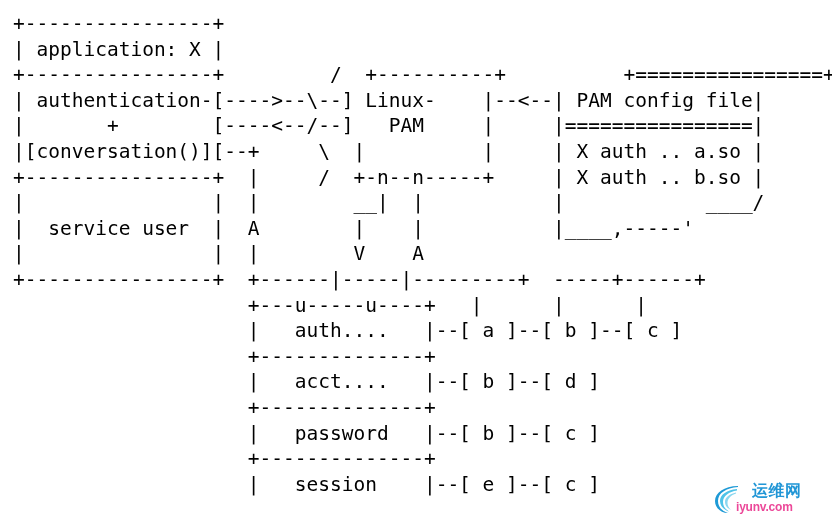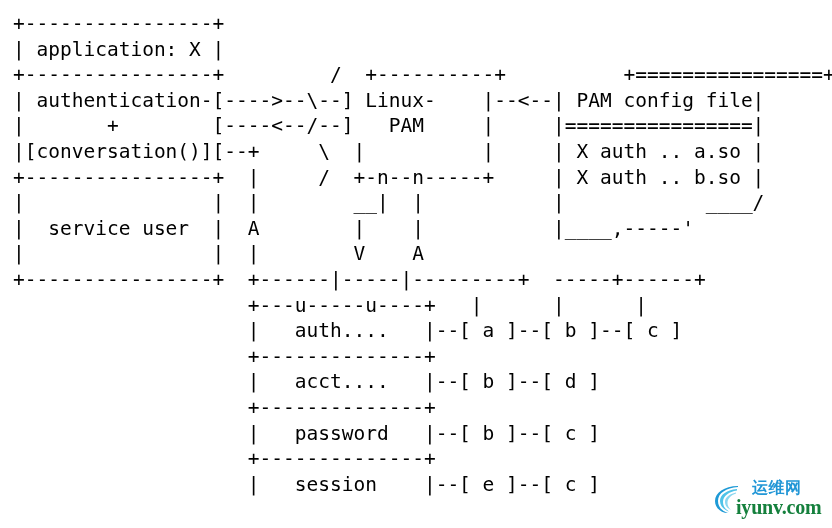--- a/index.html
+++ b/index.html
@@ -47,31 +47,31 @@
     height: 40px;
     flex: 0 0 40px;
   }
   #watermark .wm-text {
     display: flex;
     flex-direction: column;
     justify-content: center;
     line-height: 1.05;
   }
   #watermark .wm-cn {
-    font-family: Liberation Sans, sans-serif;
+    font-family: Liberation Mono, monospace;
     font-size: 16px;
     font-weight: 700;
     color: #2196d6;
     letter-spacing: 0.5px;
   }
   #watermark .wm-en {
-    font-family: Liberation Serif, serif;
-    font-size: 20px;
+    font-family: Liberation Sans, sans-serif;
+    font-size: 12px;
     font-weight: 700;
-    color: #15803d;
+    color: #ec4899;
     letter-spacing: -0.2px;
     margin-left: -16px;
   }
 </style>
 </head>
 <body>
 
 <div id="page">
 
   <pre id="ascii">+----------------+

